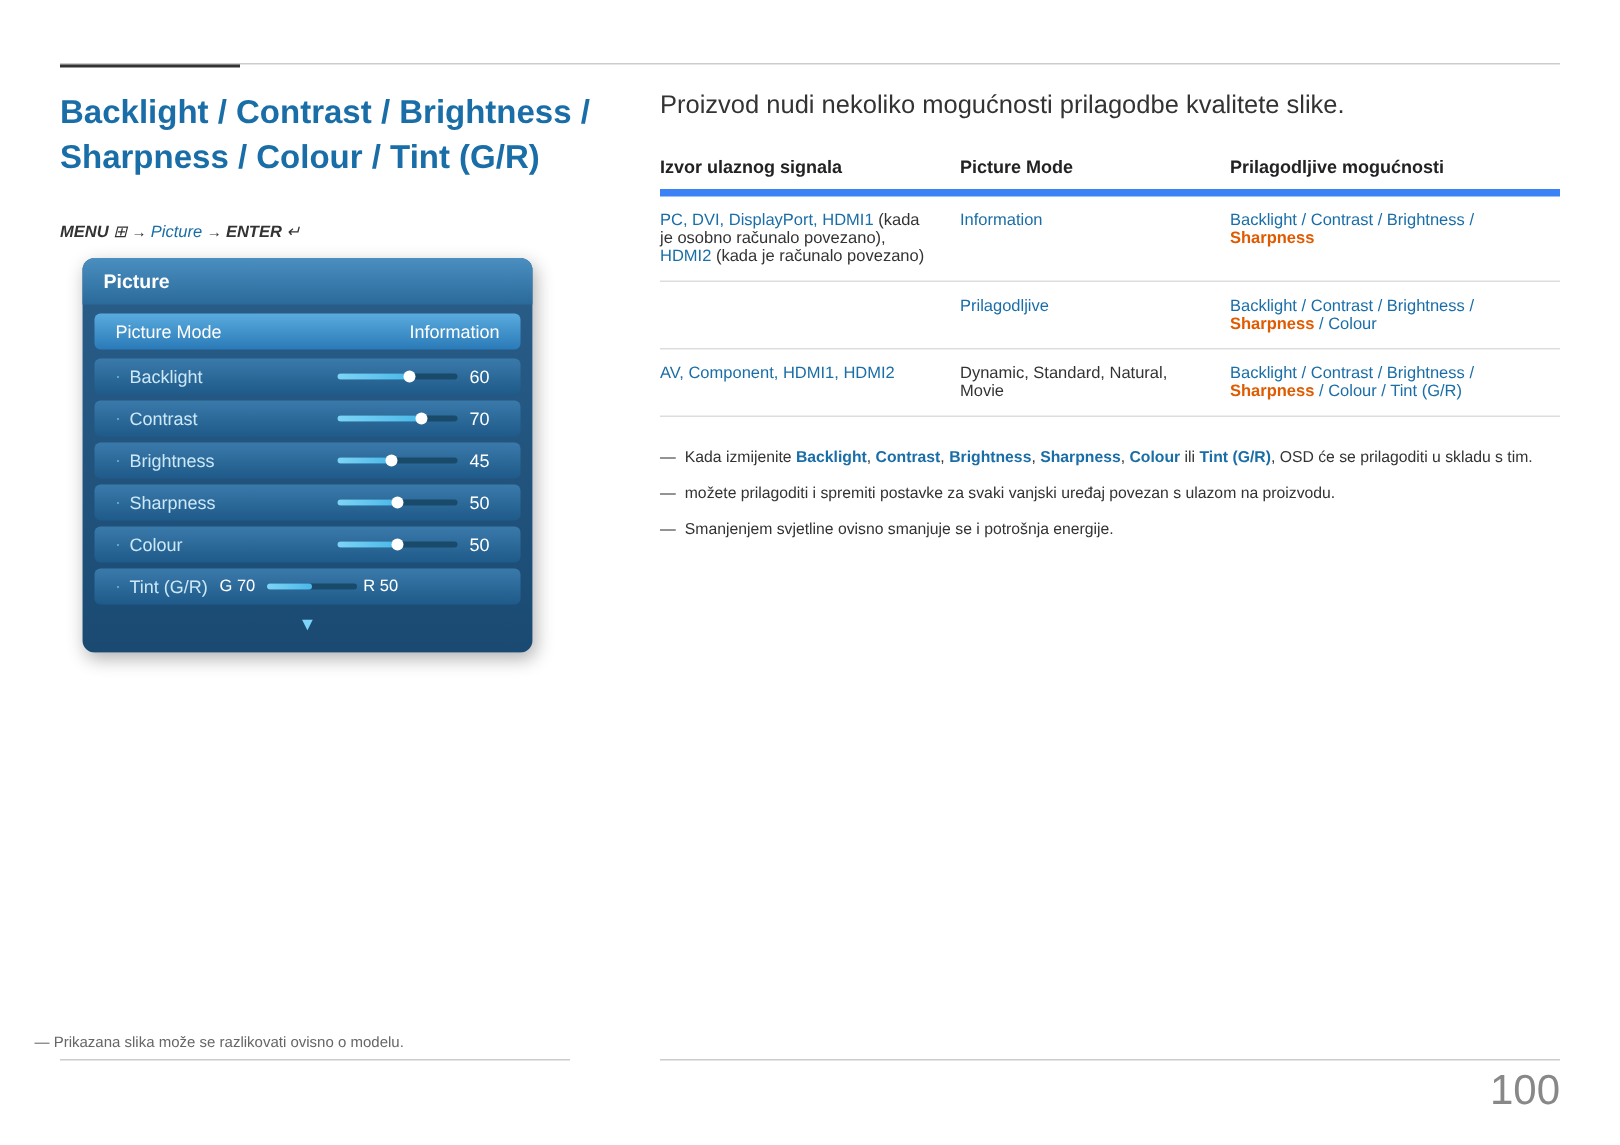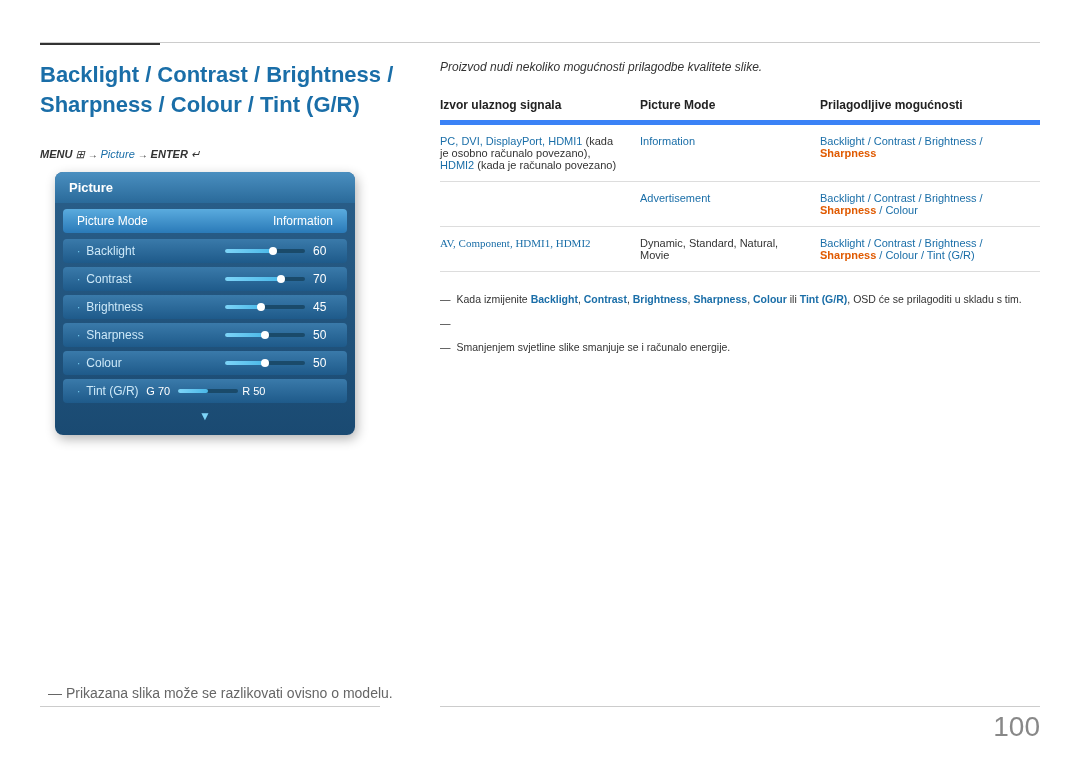--- a/index.html
+++ b/index.html
@@ -214,41 +214,40 @@
       text-align: center;
       color: #7dd4f8;
       font-size: 12px;
       margin-top: 6px;
     }
 
     
     .image-note {
       position: absolute;
       bottom: 62px;
-      left: 48px;
-      font-size: 14px;
+      left: 23px;
+      font-size: 10px;
       color: #666;
     }
     .image-note::before {
       content: '— ';
     }
 
     
     .right-content {
       position: absolute;
       top: 60px;
       left: 440px;
       right: 40px;
     }
 
     .intro-text {
-      font-size: 12px;
+      font-size: 17px;
       color: #333;
       margin-bottom: 18px;
-      font-style: italic;
     }
 
     
     .info-table {
       width: 100%;
       border-collapse: collapse;
       margin-bottom: 20px;
     }
 
     .info-table th {
@@ -270,21 +269,21 @@
     .info-table .col1 { width: 200px; }
     .info-table .col2 { width: 180px; }
     .info-table .col3 { }
 
     .td-pc-text { color: #333; }
     .td-pc-text .pc-blue { color: #1a6ea8; font-weight: normal; }
     .td-pc-text .hdmi2 { color: #1a6ea8; }
 
     .td-mode-info { color: #1a6ea8; }
     .td-mode-adv { color: #1a6ea8; }
-    .td-mode-av { color: #1a6ea8; font-family: Liberation Serif, serif; }
+    .td-mode-av { color: #1a6ea8; }
     .td-mode-dynamic { color: #333; }
 
     .td-adjust { color: #1a6ea8; }
     .td-adjust .orange { color: #e05a00; font-weight: bold; }
     .td-adjust .blue-link { color: #1a6ea8; }
 
     
     .notes-section {
       margin-top: 10px;
       font-size: 10.5px;
@@ -453,21 +452,21 @@
         </td>
         <td class="col2 td-mode-info">Information</td>
         <td class="col3 td-adjust">
           <span class="blue-link">Backlight</span> / <span class="blue-link">Contrast</span> / <span class="blue-link">Brightness</span> /<br>
           <span class="orange">Sharpness</span>
         </td>
       </tr>
 
       <tr>
         <td class="col1"></td>
-        <td class="col2 td-mode-adv">Advertisement</td>
+        <td class="col2 td-mode-adv">Prilagodljive</td>
         <td class="col3 td-adjust">
           <span class="blue-link">Backlight</span> / <span class="blue-link">Contrast</span> / <span class="blue-link">Brightness</span> /<br>
           <span class="orange">Sharpness</span> / <span class="blue-link">Colour</span>
         </td>
       </tr>
 
       <tr>
         <td class="col1 td-mode-av">AV, Component, HDMI1, HDMI2</td>
         <td class="col2 td-mode-dynamic">Dynamic, Standard, Natural, Movie</td>
         <td class="col3 td-adjust">
@@ -480,25 +479,28 @@
 
   <div class="notes-section">
     <div class="note-item">
       <span class="note-dash">—</span>
       <span class="note-text">
         Kada izmijenite <span class="bold-word">Backlight</span>, <span class="bold-word">Contrast</span>, <span class="bold-word">Brightness</span>, <span class="bold-word">Sharpness</span>, <span class="bold-word">Colour</span> ili <span class="bold-word">Tint (G/R)</span>, OSD će se prilagoditi u skladu s tim.
       </span>
     </div>
     <div class="note-item">
       <span class="note-dash">—</span>
+      <span class="note-text">
+        možete prilagoditi i spremiti postavke za svaki vanjski uređaj povezan s ulazom na proizvodu.
+      </span>
     </div>
     <div class="note-item">
       <span class="note-dash">—</span>
       <span class="note-text">
-        Smanjenjem svjetline slike smanjuje se i računalo energije.
+        Smanjenjem svjetline ovisno smanjuje se i potrošnja energije.
       </span>
     </div>
   </div>
 </div>
 
 <div class="bottom-line"></div>
 
 <div class="page-number">100</div>
 
 </body></html>

